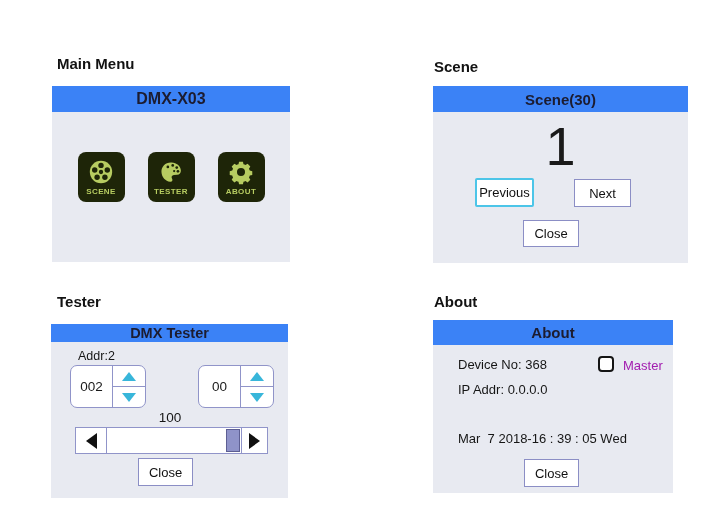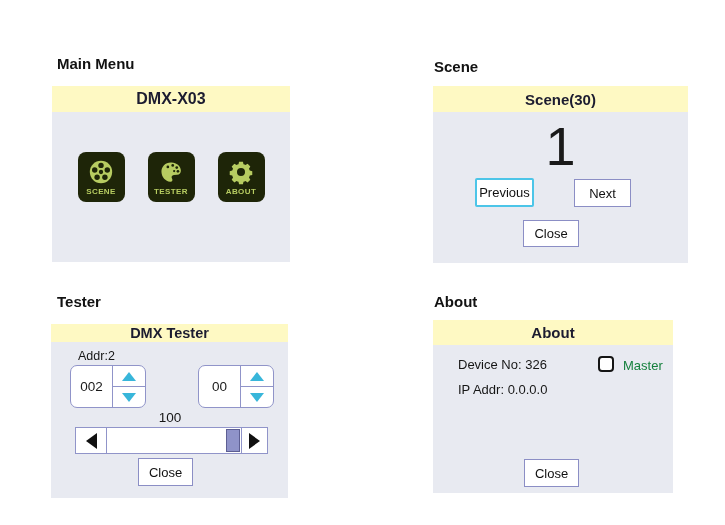--- a/index.html
+++ b/index.html
@@ -8,21 +8,21 @@
             font-family:"Liberation Sans", sans-serif; color:#1a1a1a; overflow:hidden; }
 
   .page-title { position:absolute; left:60px; top:14px; font-size:17px; font-weight:700; color:#232323; }
   .section-heading { position:absolute; font-size:15px; font-weight:700; color:#121212; }
   #hd-main   { left:57px;  top:55px; }
   #hd-scene  { left:434px; top:58px; }
   #hd-tester { left:57px;  top:293px; }
   #hd-about  { left:434px; top:293px; }
 
   .panel { position:absolute; background:#e8eaf1; }
-  .panel-header { position:absolute; top:0; left:0; right:0; background:#fef9c3; color:#1c1c30;
+  .panel-header { position:absolute; top:0; left:0; right:0; background:#3b82f6; color:#1c1c30;
                   font-weight:700; font-size:15px; display:flex; align-items:center; justify-content:center; }
   .panel-body { position:absolute; left:0; right:0; bottom:0; }
 
   #panel-main  { left:52px;  top:86px;  width:238px; height:176px; }
   #panel-main  .panel-header { height:26px; font-size:16px; }
   #panel-main  .panel-body { top:26px; }
   #panel-scene { left:433px; top:86px;  width:255px; height:177px; }
   #panel-scene .panel-header { height:26px; }
   #panel-scene .panel-body { top:26px; }
   #panel-tester { left:51px; top:324px; width:237px; height:174px; }
@@ -78,21 +78,21 @@
   #btn-tester-close { left:87px; top:112px; width:55px; height:28px; }
 
   
   .about-line { position:absolute; left:25px; font-size:13px; white-space:pre; color:#161616; }
   #about-l0 { top:12px; }
   #about-l1 { top:37px; }
   #about-l2 { top:62px; }
   #about-l3 { top:86px; }
   .checkbox { position:absolute; left:165px; top:11px; width:16px; height:16px;
               border:2px solid #151515; border-radius:4px; background:#fff; cursor:pointer; }
-  #lbl-master { position:absolute; left:190px; top:13px; font-size:13px; color:#15803d; }
+  #lbl-master { position:absolute; left:190px; top:13px; font-size:13px; color:#a21caf; }
   #btn-about-close { left:91px; top:114px; width:55px; height:28px; }
 </style>
 </head>
 <body>
 
 <div id="canvas">
 
 
   <div class="section-heading" id="hd-main">Main Menu</div>
   <div class="section-heading" id="hd-scene">Scene</div>
@@ -208,21 +208,22 @@
         </div>
       </div>
 
       <button class="btn" id="btn-tester-close">Close</button>
     </div>
   </div>
 
   <div class="panel" id="panel-about">
     <div class="panel-header">About</div>
     <div class="panel-body">
-      <div class="about-line" id="about-l0">Device No: 326</div>
+      <div class="about-line" id="about-l0">Device No: 368</div>
       <div class="checkbox"></div>
       <div id="lbl-master">Master</div>
       <div class="about-line" id="about-l1">IP Addr: 0.0.0.0</div>
+      <div class="about-line" id="about-l3">Mar  7 2018-16 : 39 : 05 Wed</div>
       <button class="btn" id="btn-about-close">Close</button>
     </div>
   </div>
 
 </div>
 
 </body></html>

